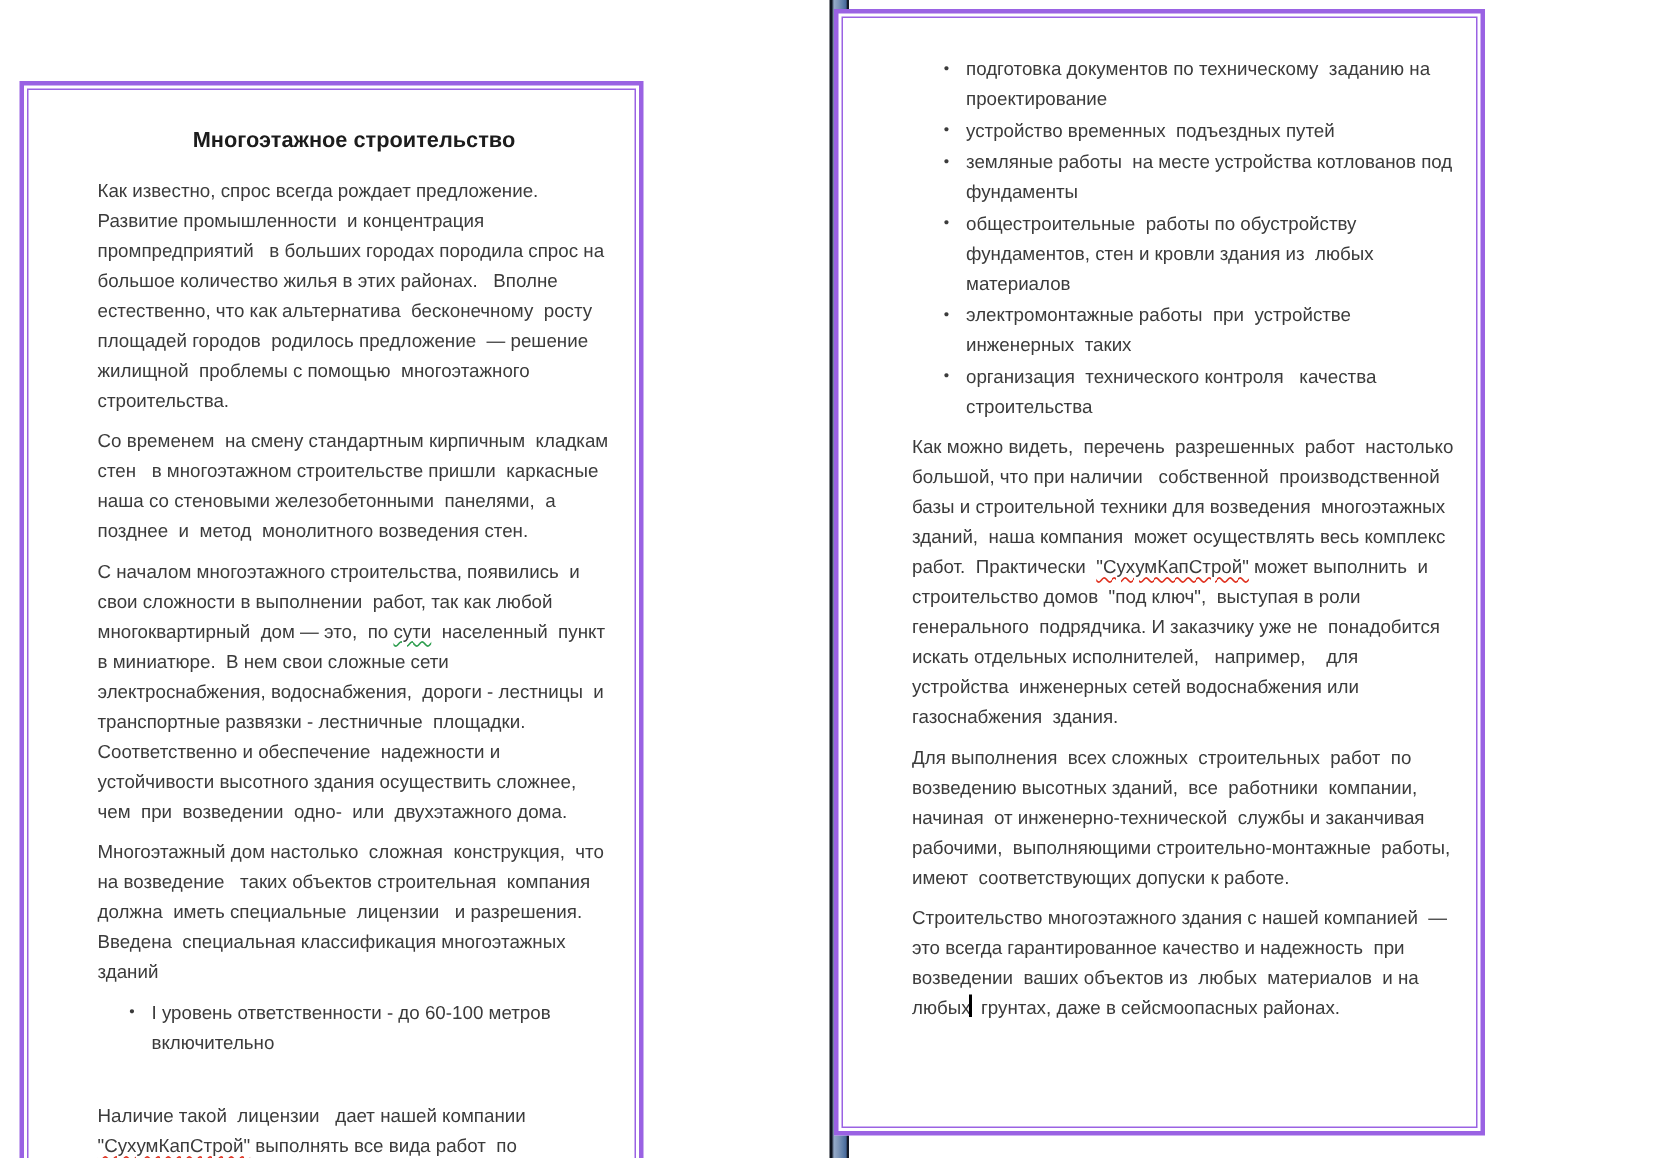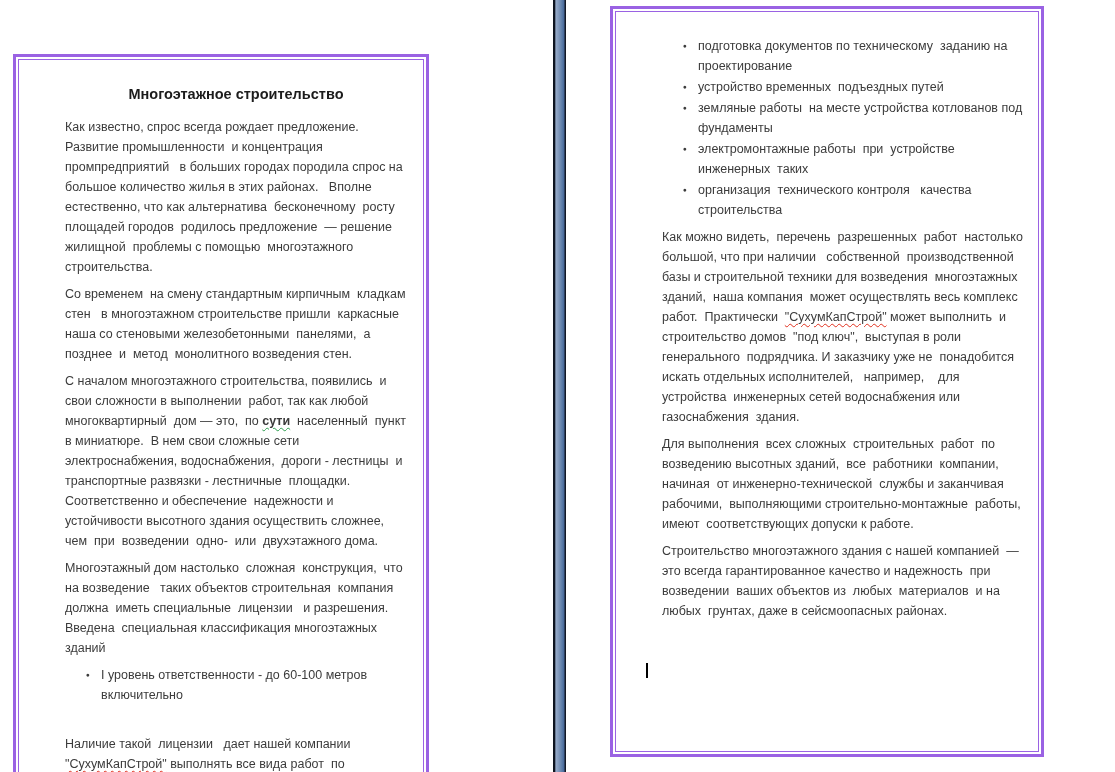--- a/index.html
+++ b/index.html
@@ -7,21 +7,21 @@
     width:1115px; height:772px; background:#ffffff; overflow:hidden;
     font-family:"Liberation Sans","DejaVu Sans",sans-serif;
   }
   .canvas { position:relative; width:1115px; height:772px; overflow:hidden; background:#fff; }
 
   .page {
     position:absolute; top:6px; height:751px; background:#fff;
     border:3px solid var(--page-border,#9a62e3); box-sizing:border-box;
   }
   .page-1 { left:13px;  width:416px;margin-top:48px; }
-  .page-2 { left:610px; width:434px; }
+  .page-2 { left:556px; width:434px; }
   .page-inner {
     position:absolute; top:2px; left:2px; right:2px; bottom:2px;
     border:1px solid var(--page-border,#9a62e3); overflow:hidden;
   }
   .content {
     padding:24px 16px 0 46px;
     font-size:12.5px; line-height:20px; color:var(--body-text,#3b3b3b);
   }
   .page-2 .content { padding-right:12px; }
 
@@ -41,21 +41,21 @@
   .blank-gap { height:22px; }
 
   .spell-red {
     text-decoration:underline; text-decoration-style:wavy;
     text-decoration-color:var(--spell-error,#e0301e);
     text-decoration-thickness:1px; text-underline-offset:2px;
   }
   .spell-green {
     text-decoration:underline; text-decoration-style:wavy;
     text-decoration-color:var(--grammar-error,#2e9e4f);
-    text-decoration-thickness:1px; text-underline-offset:2px;font-weight:bold;
+    text-decoration-thickness:1px; text-underline-offset:2px;
   }
 
   .divider {
     position:absolute; left:553px; top:0; width:13px; height:772px;
     background:linear-gradient(90deg,
       #0e1420 0px, #0e1420 1.5px,
       #96abca 3px, #7e96b9 6px,
       #5d7ea9 9px, #47689a 11px,
       #131926 12px, #131926 13px);
   }
@@ -98,20 +98,21 @@
   <div class="divider"></div>
 
   <div class="page page-2">
     <div class="page-inner">
       <div class="content">
 
         <ul class="blist">
           <li>подготовка документов по техническому  заданию на проектирование</li>
           <li>устройство временных  подъездных путей</li>
           <li>земляные работы  на месте устройства котлованов под фундаменты</li>
+          <li>общестроительные  работы по обустройству   фундаментов, стен и кровли здания из  любых  материалов</li>
           <li>электромонтажные работы  при  устройстве инженерных  таких</li>
           <li>организация  технического контроля   качества строительства</li>
         </ul>
 
         <p class="para"><span>Как можно видеть,  перечень  разрешенных  работ  настолько большой, что при наличии   собственной  производственной  базы и строительной техники для возведения  многоэтажных  зданий,  наша компания  может осуществлять весь комплекс работ.  Практически  </span><span class="spell-red">"СухумКапСтрой"</span><span> может выполнить  и строительство домов  "под ключ",  выступая в роли генерального  подрядчика. И заказчику уже не  понадобится   искать отдельных исполнителей,   например,    для устройства  инженерных сетей водоснабжения или  газоснабжения  здания.</span></p>
 
         <p class="para">Для выполнения  всех сложных  строительных  работ  по возведению высотных зданий,  все  работники  компании,  начиная  от инженерно-технической  службы и заканчивая рабочими,  выполняющими строительно-монтажные  работы,   имеют  соответствующих допуски к работе.</p>
 
         <p class="para">Строительство многоэтажного здания с нашей компанией  — это всегда гарантированное качество и надежность  при  возведении  ваших объектов из  любых  материалов  и на  любых  грунтах, даже в сейсмоопасных районах.</p>
 

